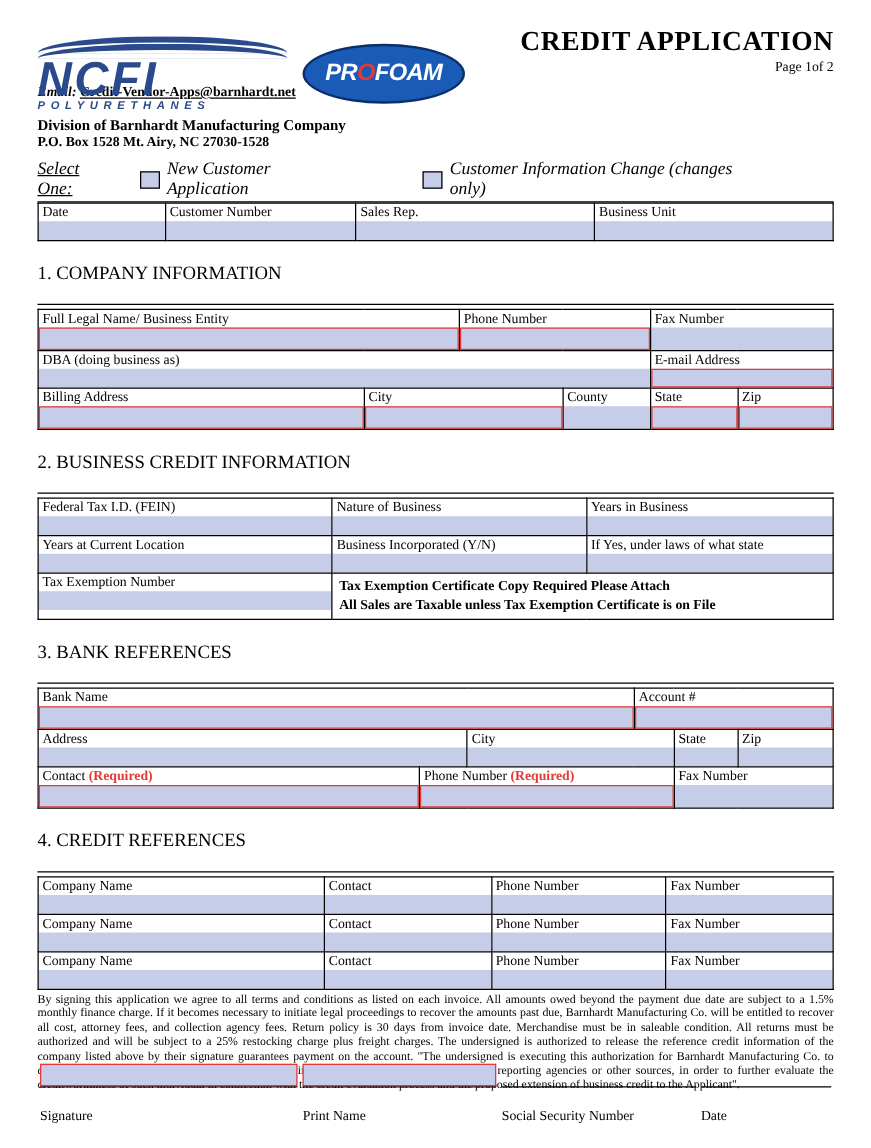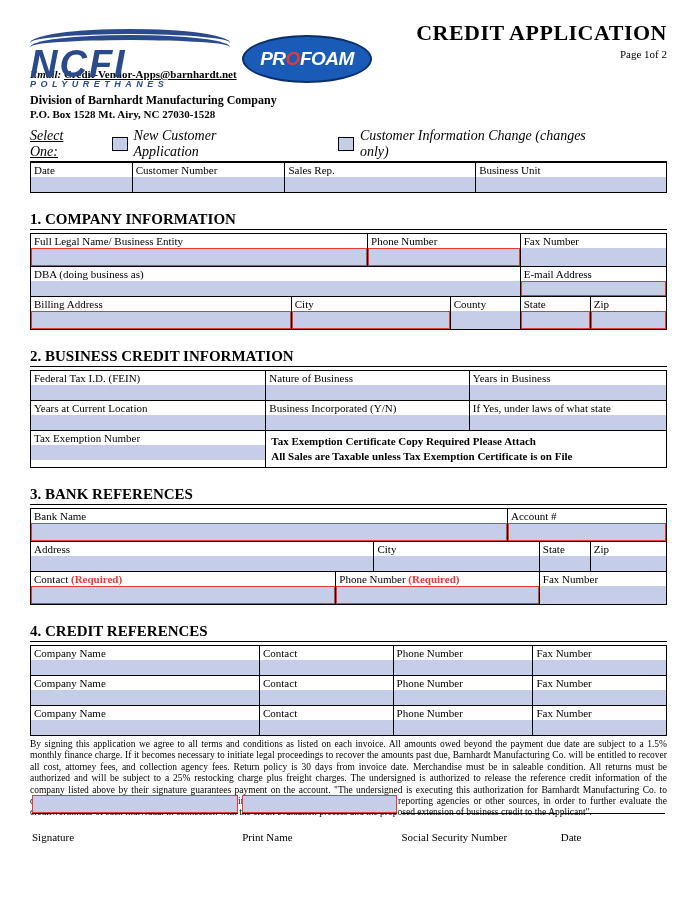--- a/index.html
+++ b/index.html
@@ -24,21 +24,21 @@
   .pobox { font-weight: bold; font-size: 11px; margin-bottom: 0; }
   .select-row { display: flex; align-items: center; border-bottom: 1.5px solid #000; font-style: italic; font-size: 14px; padding-bottom: 1px; }
   .select-row .lbl { text-decoration: underline; font-weight: normal; margin-right: 20px; }
   .chk { display: inline-block; width: 16px; height: 14px; background: #c5cde8; border: 1px solid #000; margin-right: 6px; vertical-align: middle; }
   .select-row .opt { margin-right: 60px; }
   table.grid { width: 100%; border-collapse: collapse; table-layout: fixed; }
   table.grid td { border: 1px solid #000; vertical-align: top; padding: 0; font-size: 11px; }
   .cell-label { padding: 1px 3px; background: #fff; font-size: 11px; white-space: nowrap; overflow: hidden; }
   .cell-input { height: 15px; background: #c5cde8; }
   .cell-input.red { outline: 1.5px solid #e53935; outline-offset: -1px; }
-  .section-title { font-size: 15px; font-weight: bold; margin-top: 18px; margin-bottom: 3px; border-bottom: 1.5px solid #000; padding-bottom: 1px; }
+  .section-title { font-size: 15px; font-weight: normal; margin-top: 18px; margin-bottom: 3px; border-bottom: 1.5px solid #000; padding-bottom: 15px; }
   .required { color: #e53935; font-weight: bold; }
   .tax-note { padding: 3px 5px; font-weight: bold; font-size: 11px; line-height: 1.35; }
   .fine-print { font-size: 9.5px; line-height: 1.2; margin-top: 3px; text-align: justify; }
   .sig-row { width: 100%; border-collapse: collapse; table-layout: fixed; margin-top: 0; }
   .sig-row td { border: none; vertical-align: top; padding: 0 2px; }
   .sig-field { height: 18px; background: #c5cde8; outline: 1.5px solid #e53935; outline-offset: -1px; }
   .sig-label { border-top: 1px solid #000; padding-top: 17px; font-size: 11px; }
   .shaded-tall { height: 18px; background: #c5cde8; }
   .cell-input input, .shaded-tall input, .sig-field input { width:100%; height:100%; background:transparent; border:none; outline:none; font-size:11px; padding:0 2px; }
 </style>

